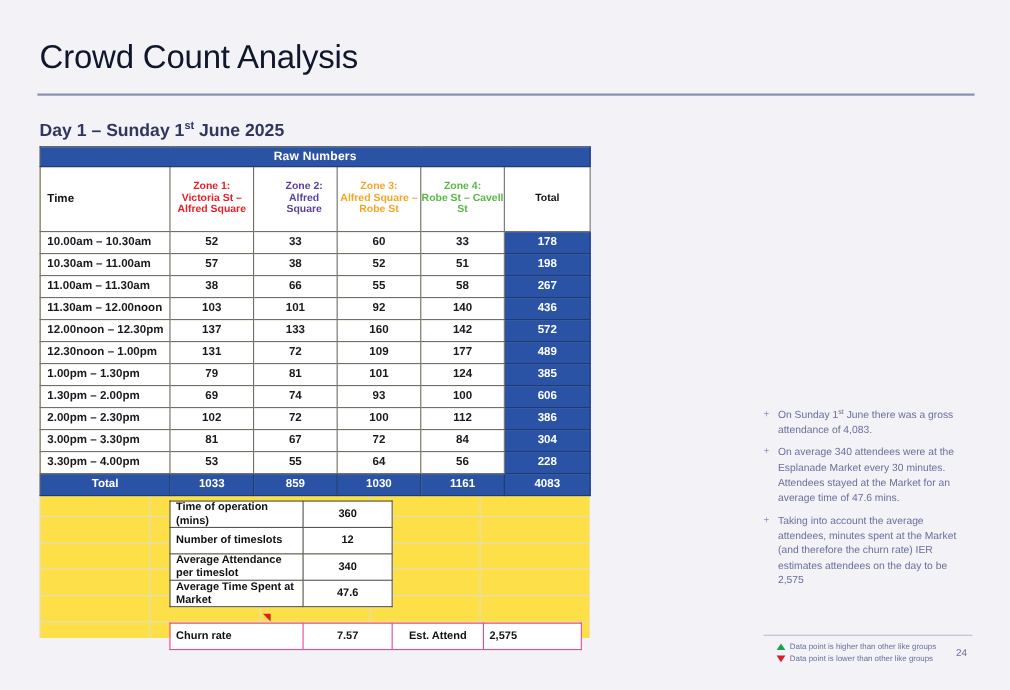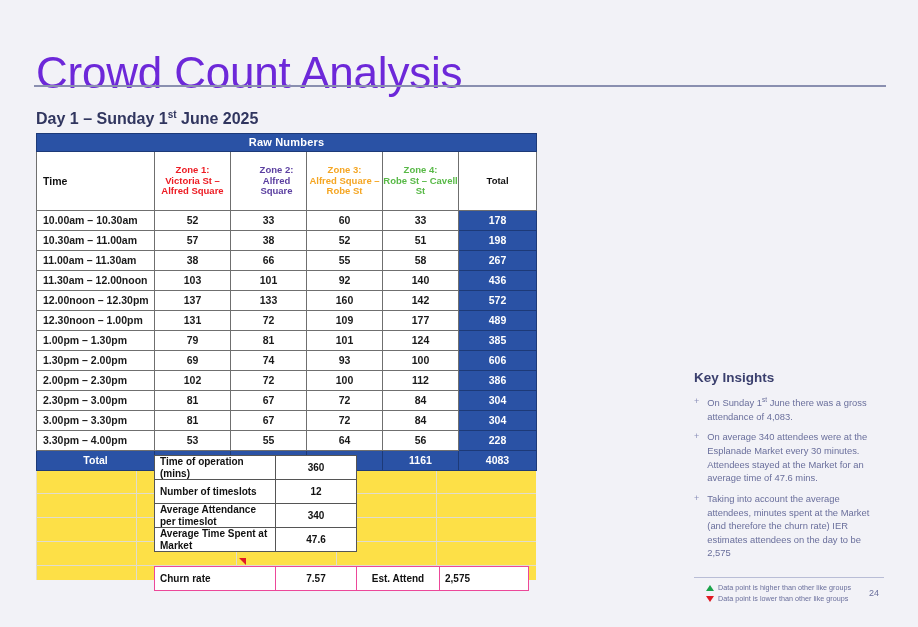--- a/index.html
+++ b/index.html
@@ -8,23 +8,23 @@
     background:#f2f2f7;
     font-family:"Liberation Sans", sans-serif;
     color:#2d3161;
     position:relative;
     overflow:hidden;
   }
   .slide{position:absolute;inset:0;}
 
   
   .title{
-    position:absolute;left:36px;top:48px;
-    font-size:44px;font-weight:400;letter-spacing:-0.2px;
-    color:#6d28d9;
+    position:absolute;left:36px;top:36px;
+    font-size:30px;font-weight:400;letter-spacing:-0.2px;
+    color:#0f172a;
   }
   .title-rule{
     position:absolute;left:34px;top:85px;width:852px;height:2px;
     background:#8a8fb0;
   }
   .subtitle{
     position:absolute;left:36px;top:109px;
     font-size:16px;font-weight:bold;color:#31365f;
     white-space:nowrap;
   }
@@ -274,28 +274,20 @@
           </tr>
           <tr>
             <td class="time">2.00pm – 2.30pm</td>
             <td>102</td>
             <td>72</td>
             <td>100</td>
             <td>112</td>
             <td class="tot-cell">386</td>
           </tr>
           <tr>
-            <td class="time">2.30pm – 3.00pm</td>
-            <td>81</td>
-            <td>67</td>
-            <td>72</td>
-            <td>84</td>
-            <td class="tot-cell">304</td>
-          </tr>
-          <tr>
             <td class="time">3.00pm – 3.30pm</td>
             <td>81</td>
             <td>67</td>
             <td>72</td>
             <td>84</td>
             <td class="tot-cell">304</td>
           </tr>
           <tr>
             <td class="time">3.30pm – 4.00pm</td>
             <td>53</td>
@@ -350,21 +342,20 @@
           <td class="estlabel">Est. Attend</td>
           <td class="estval">2,575</td>
         </tr>
       </tbody>
     </table>
 
     <div class="comment-mark"></div>
   </div>
 
   <div class="insights">
-    <h3>Key Insights</h3>
     <div id="insights-list">
         <div class="ins-item">
           <span class="ins-bullet">+</span>
           <span class="ins-text"><span>On Sunday 1</span><sup>st</sup><span> June there was a gross attendance of 4,083.</span></span>
         </div>
         <div class="ins-item">
           <span class="ins-bullet">+</span>
           <span class="ins-text"><span>On average 340 attendees were at the Esplanade Market every 30 minutes. Attendees stayed at the Market for an average time of 47.6 mins.</span></span>
         </div>
         <div class="ins-item">

